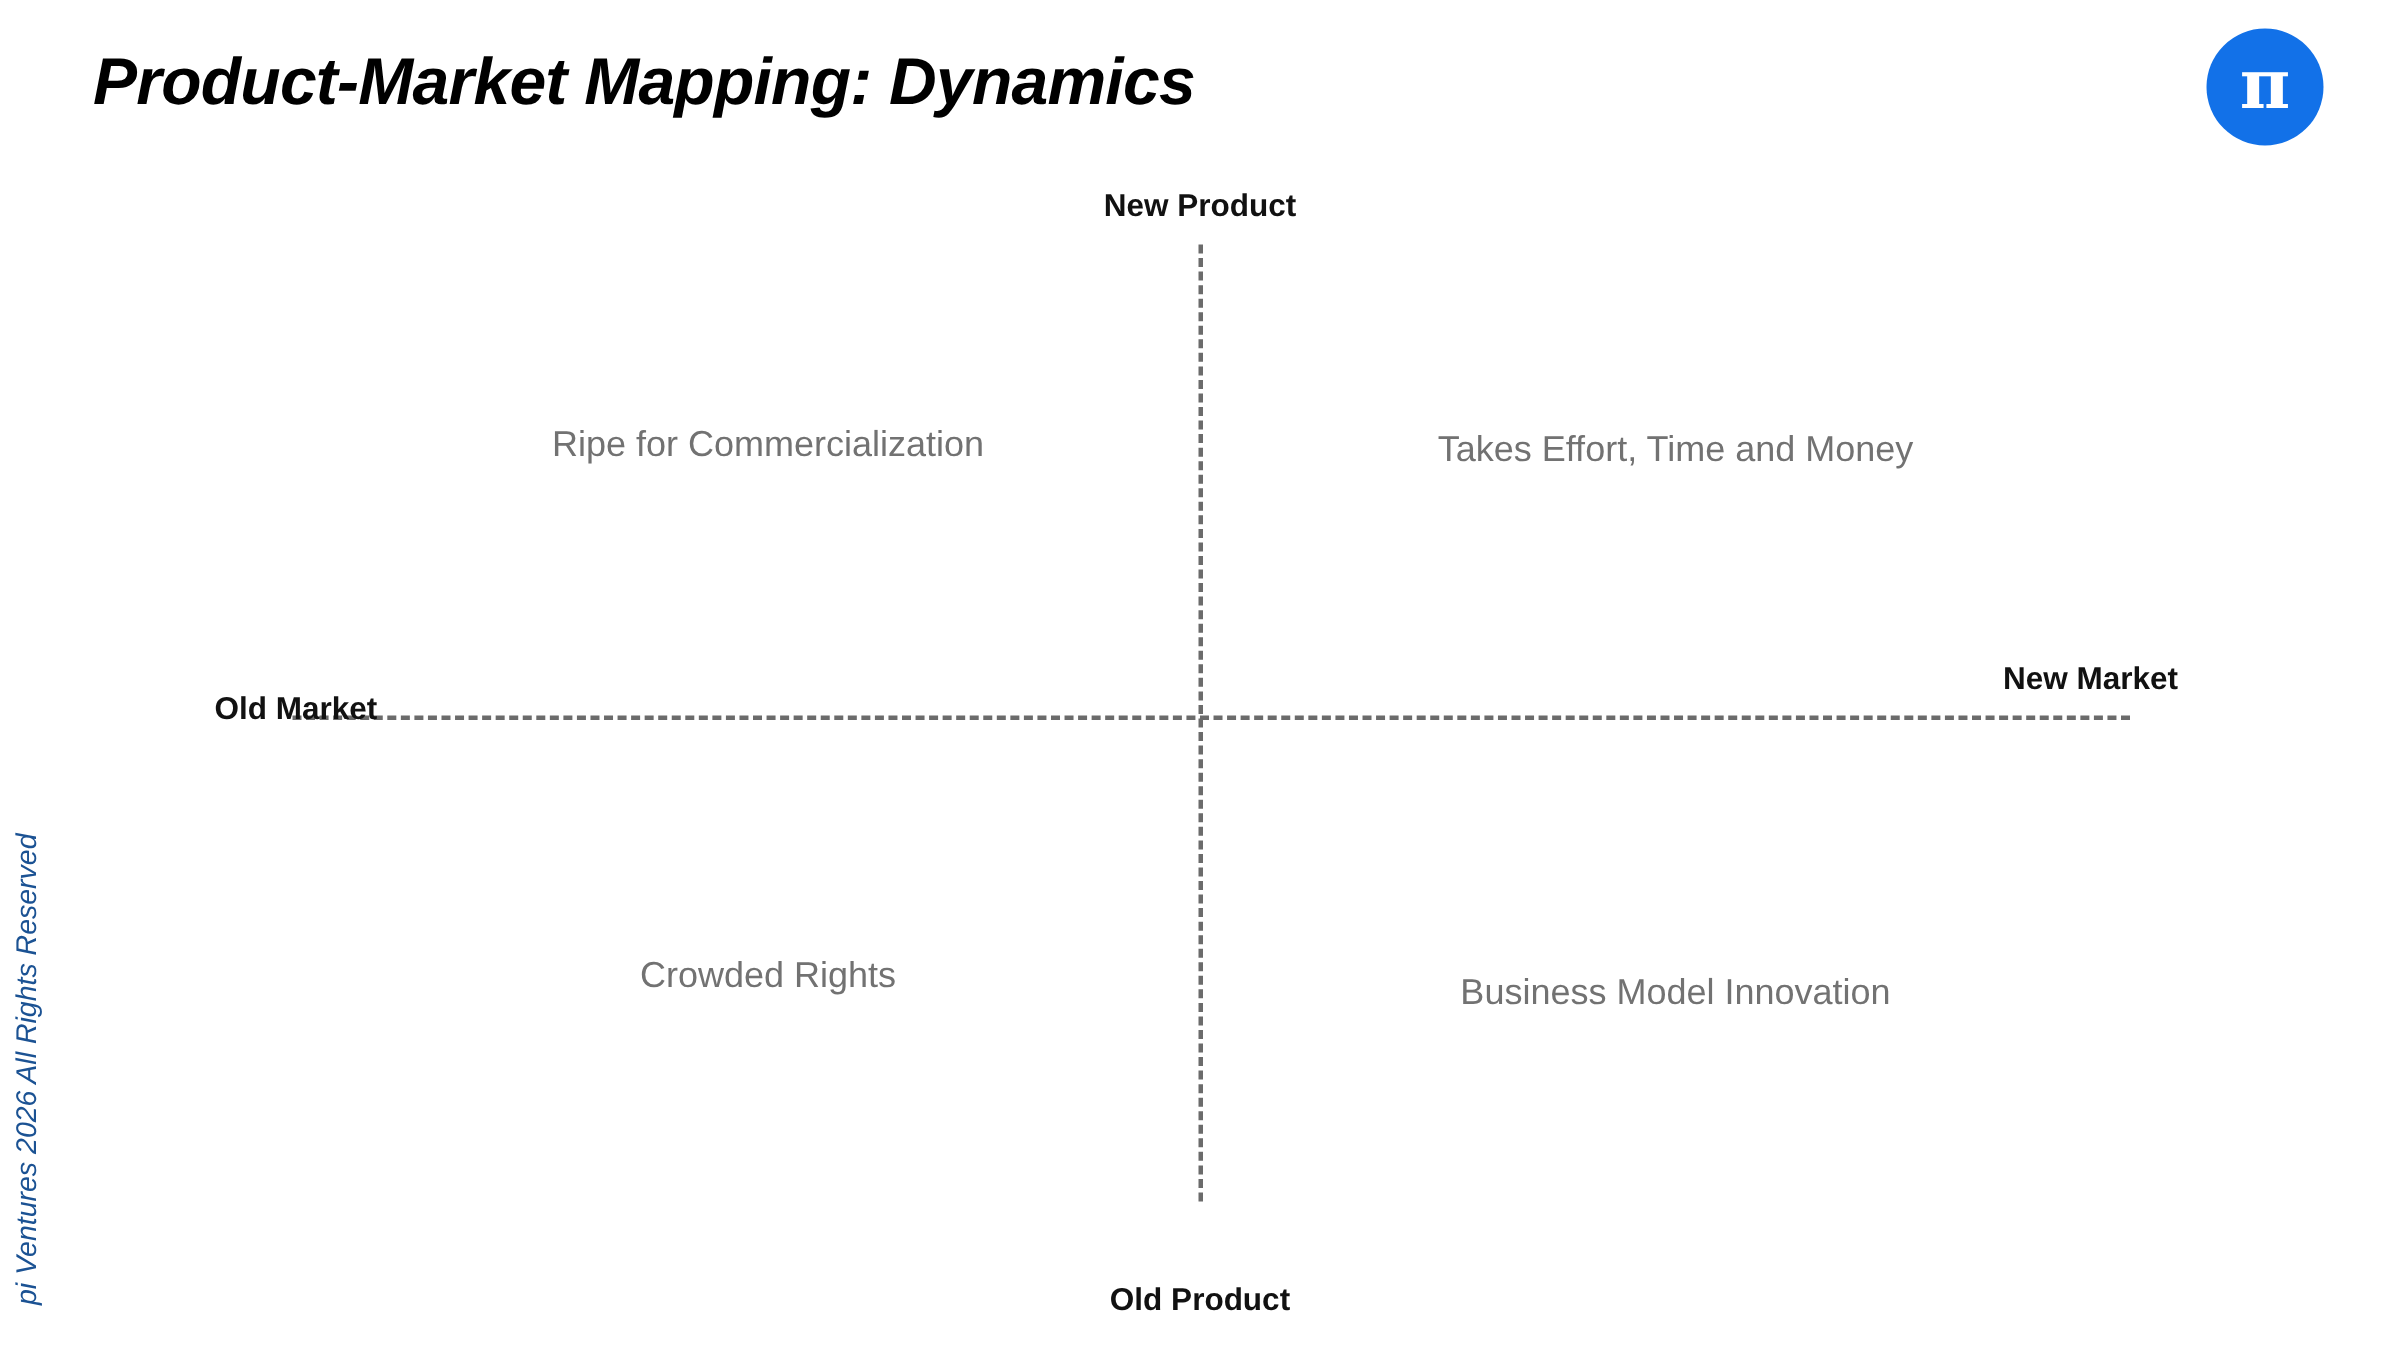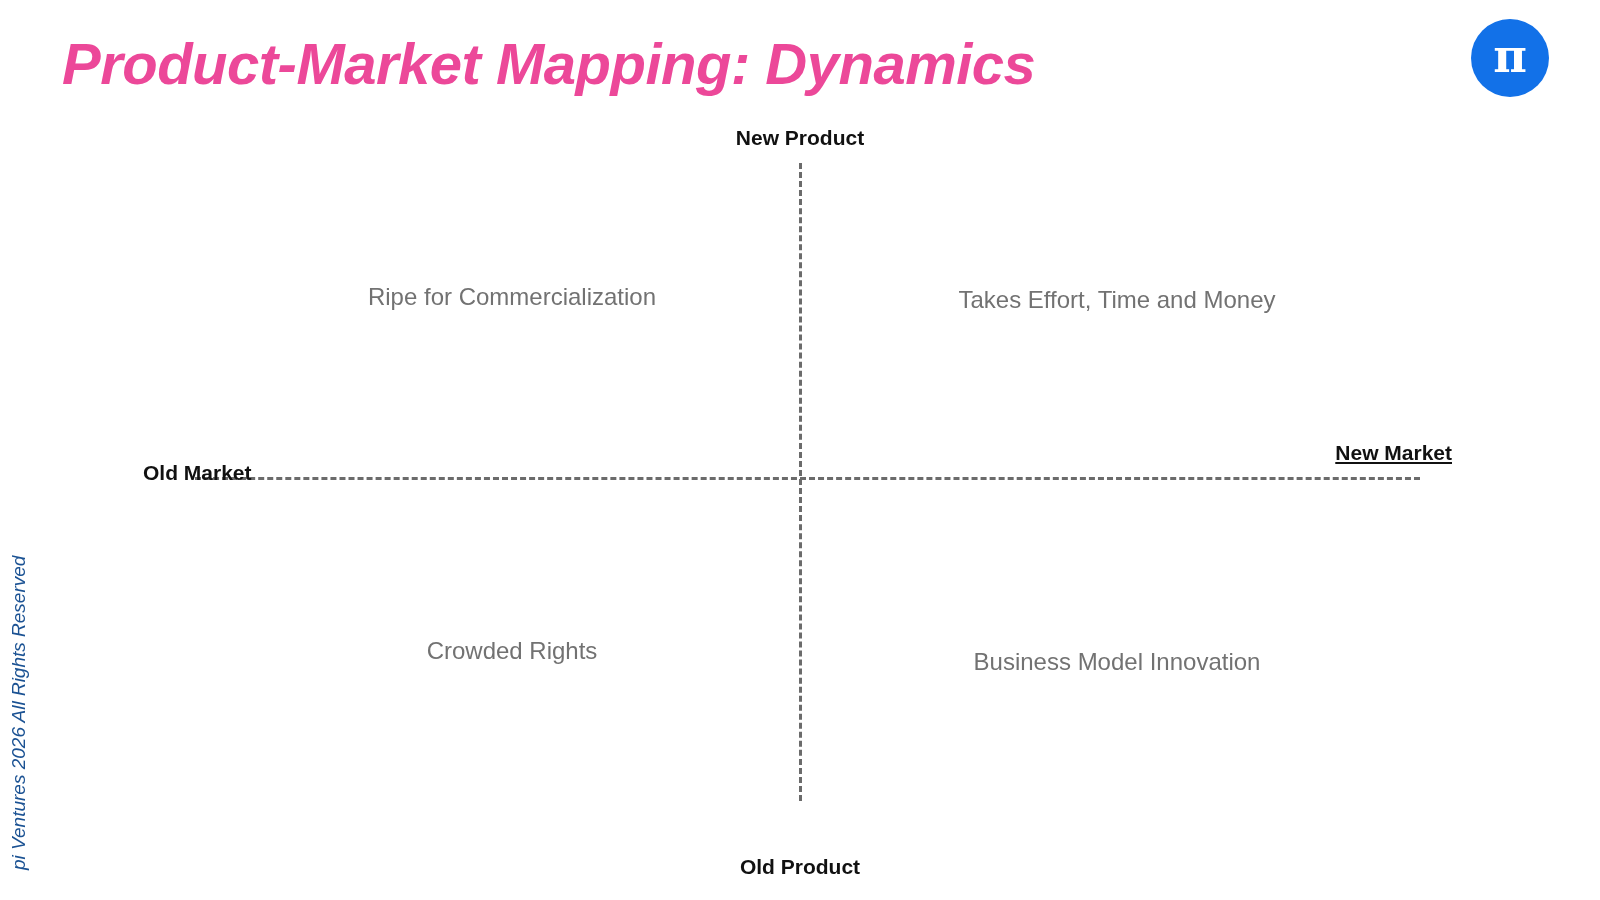--- a/index.html
+++ b/index.html
@@ -15,24 +15,24 @@
     font-family: "Liberation Sans", sans-serif;
     -webkit-font-smoothing: antialiased;
   }
 
   
   .slide-title {
     position: absolute;
     left: 62px;
     top: 30px;
     font-family: "Liberation Sans", sans-serif;
-    font-size: 58px;
+    font-size: 44px;
     font-weight: bold;
     font-style: italic;
-    color: #ec4899;
+    color: #000000;
     letter-spacing: -0.5px;
     white-space: nowrap;
   }
 
   
   .logo {
     position: absolute;
     left: 1471px;
     top: 19px;
     width: 78px;
@@ -103,21 +103,21 @@
     position: absolute;
     font-family: "Liberation Sans", sans-serif;
     font-size: 21px;
     font-weight: bold;
     color: #111111;
     white-space: nowrap;
   }
   .axis-label.top    { left: 800px; top: 126px; transform: translateX(-50%); }
   .axis-label.bottom { left: 800px; top: 810px; transform: translateX(-50%); margin-top: 45px; }
   .axis-label.left   { left: 143px; top: 461px; text-align: right; }
-  .axis-label.right  { left: 1452px; top: 441px; transform: translateX(-100%); text-decoration: underline; }
+  .axis-label.right  { left: 1452px; top: 441px; transform: translateX(-100%); }
 
   
   .quad-label {
     position: absolute;
     font-family: "Liberation Sans", sans-serif;
     font-size: 24px;
     font-weight: normal;
     color: #727272;
     white-space: nowrap;
   }

